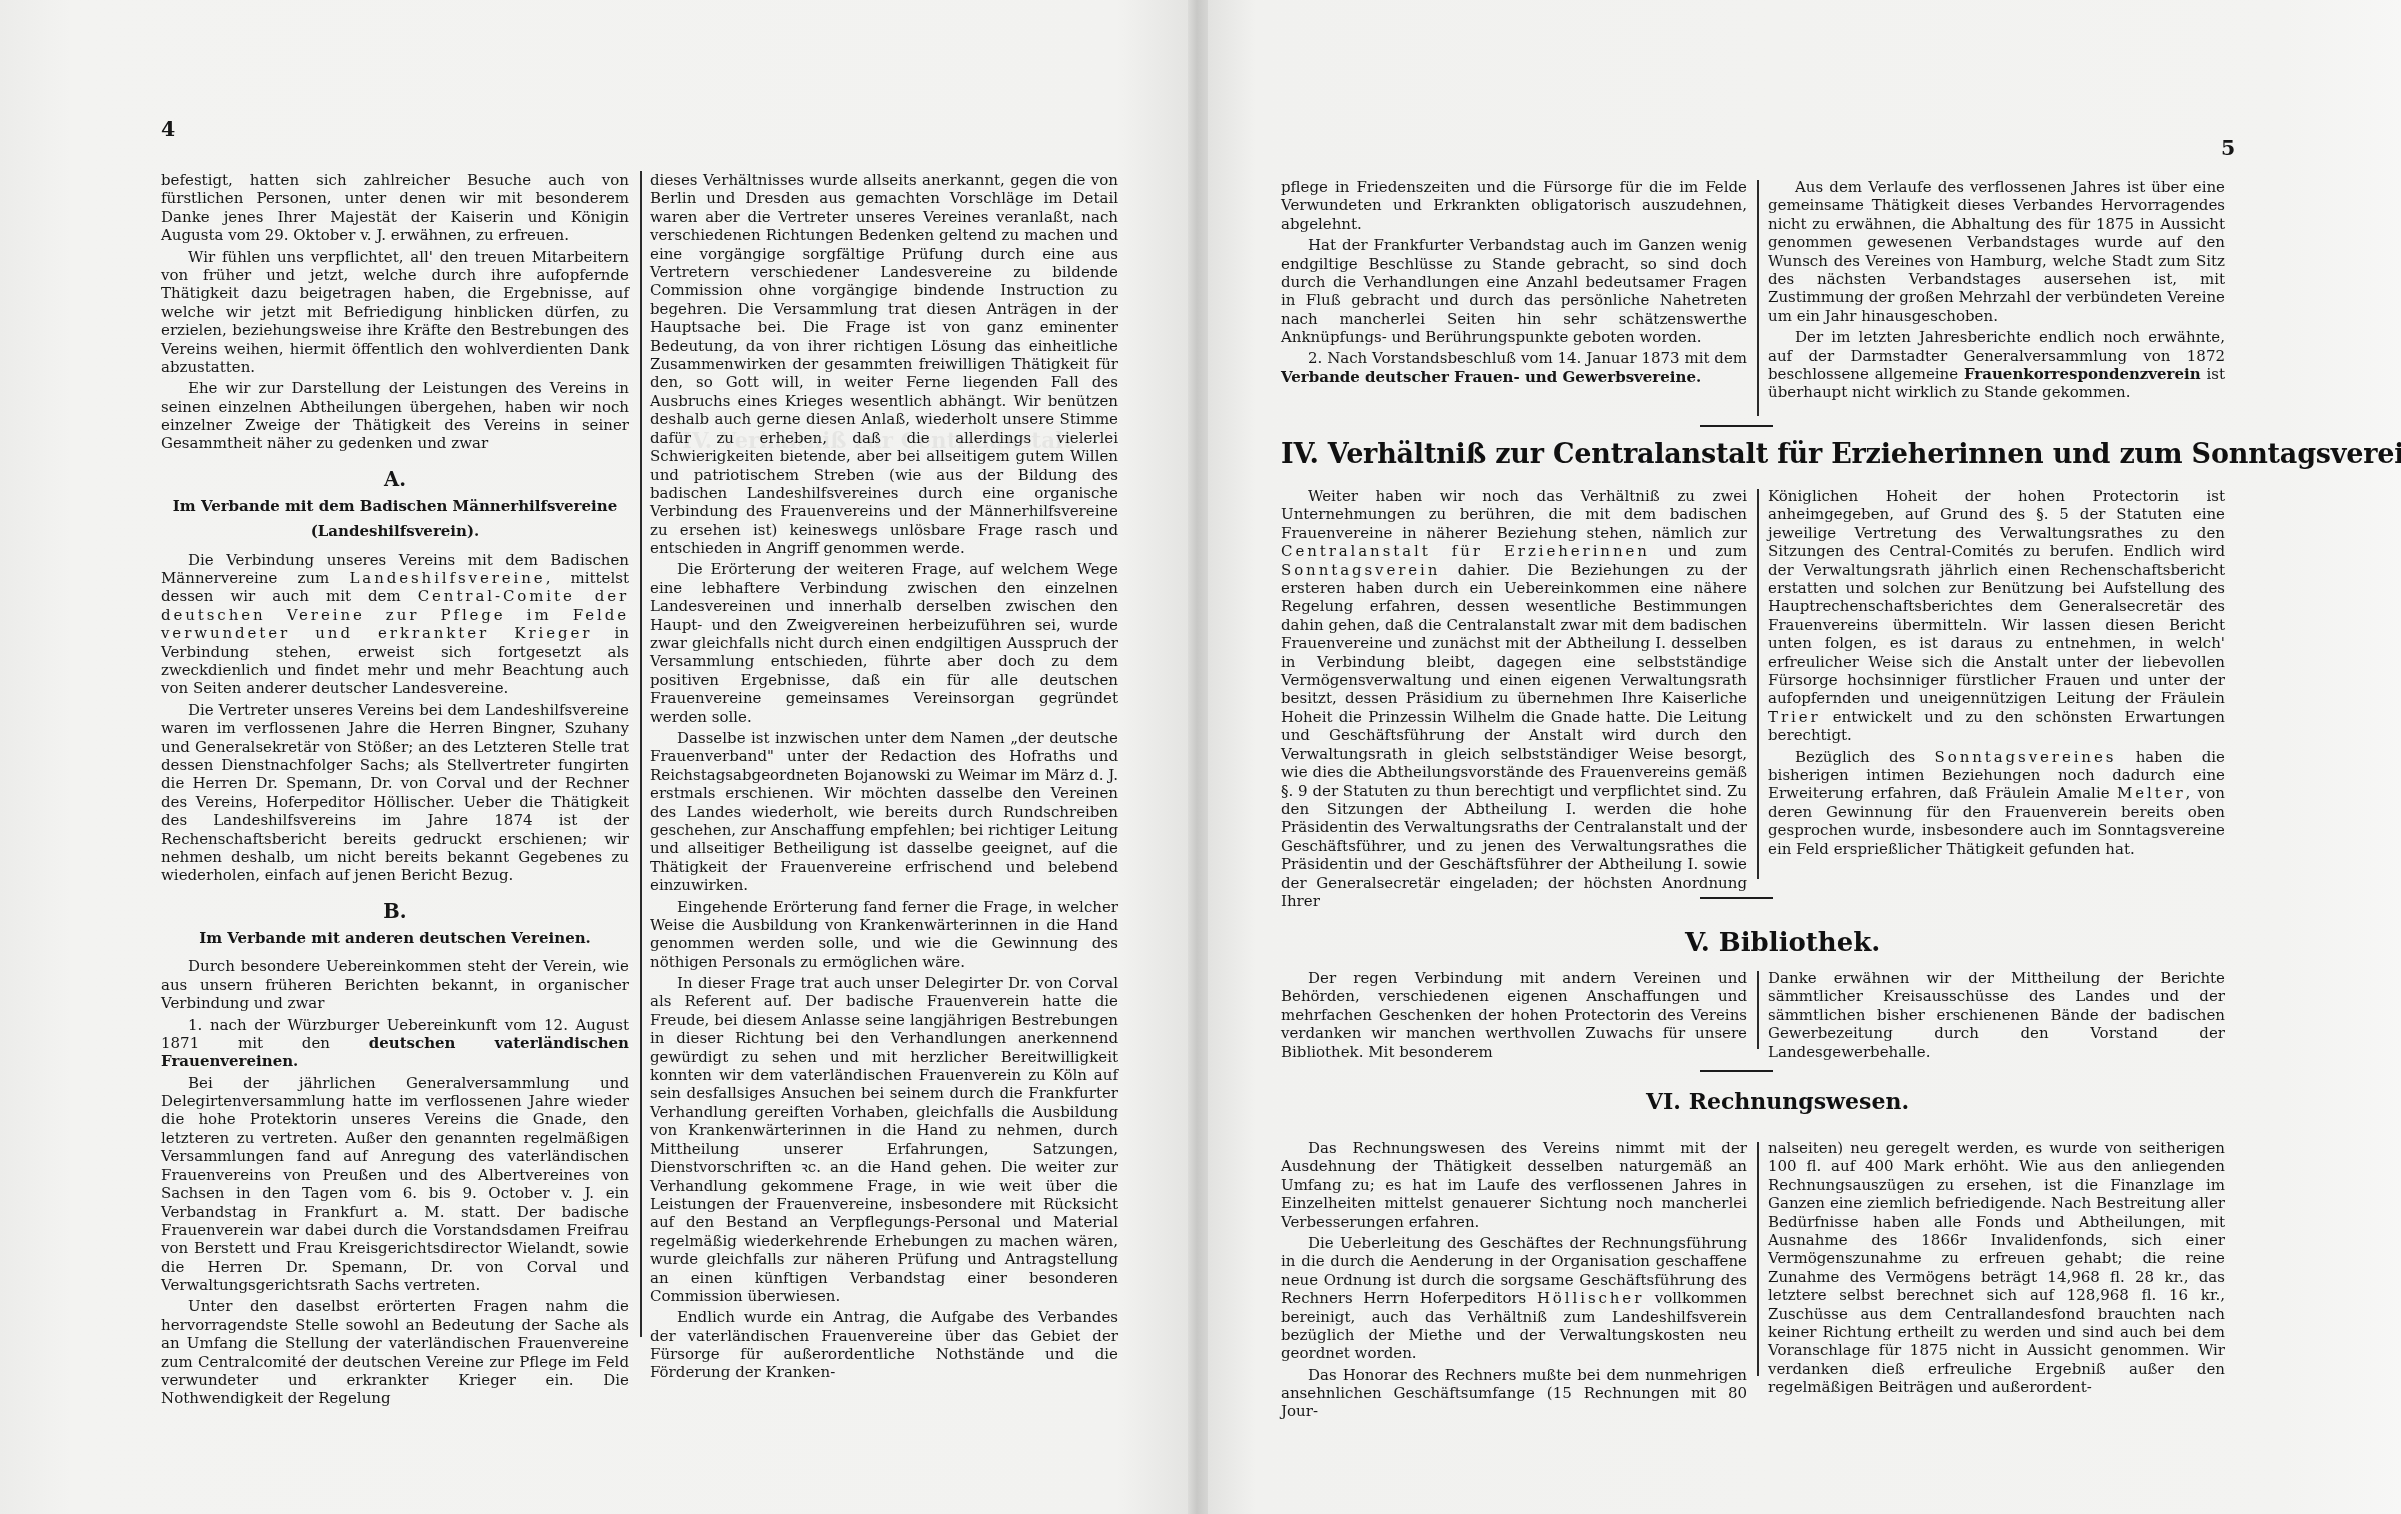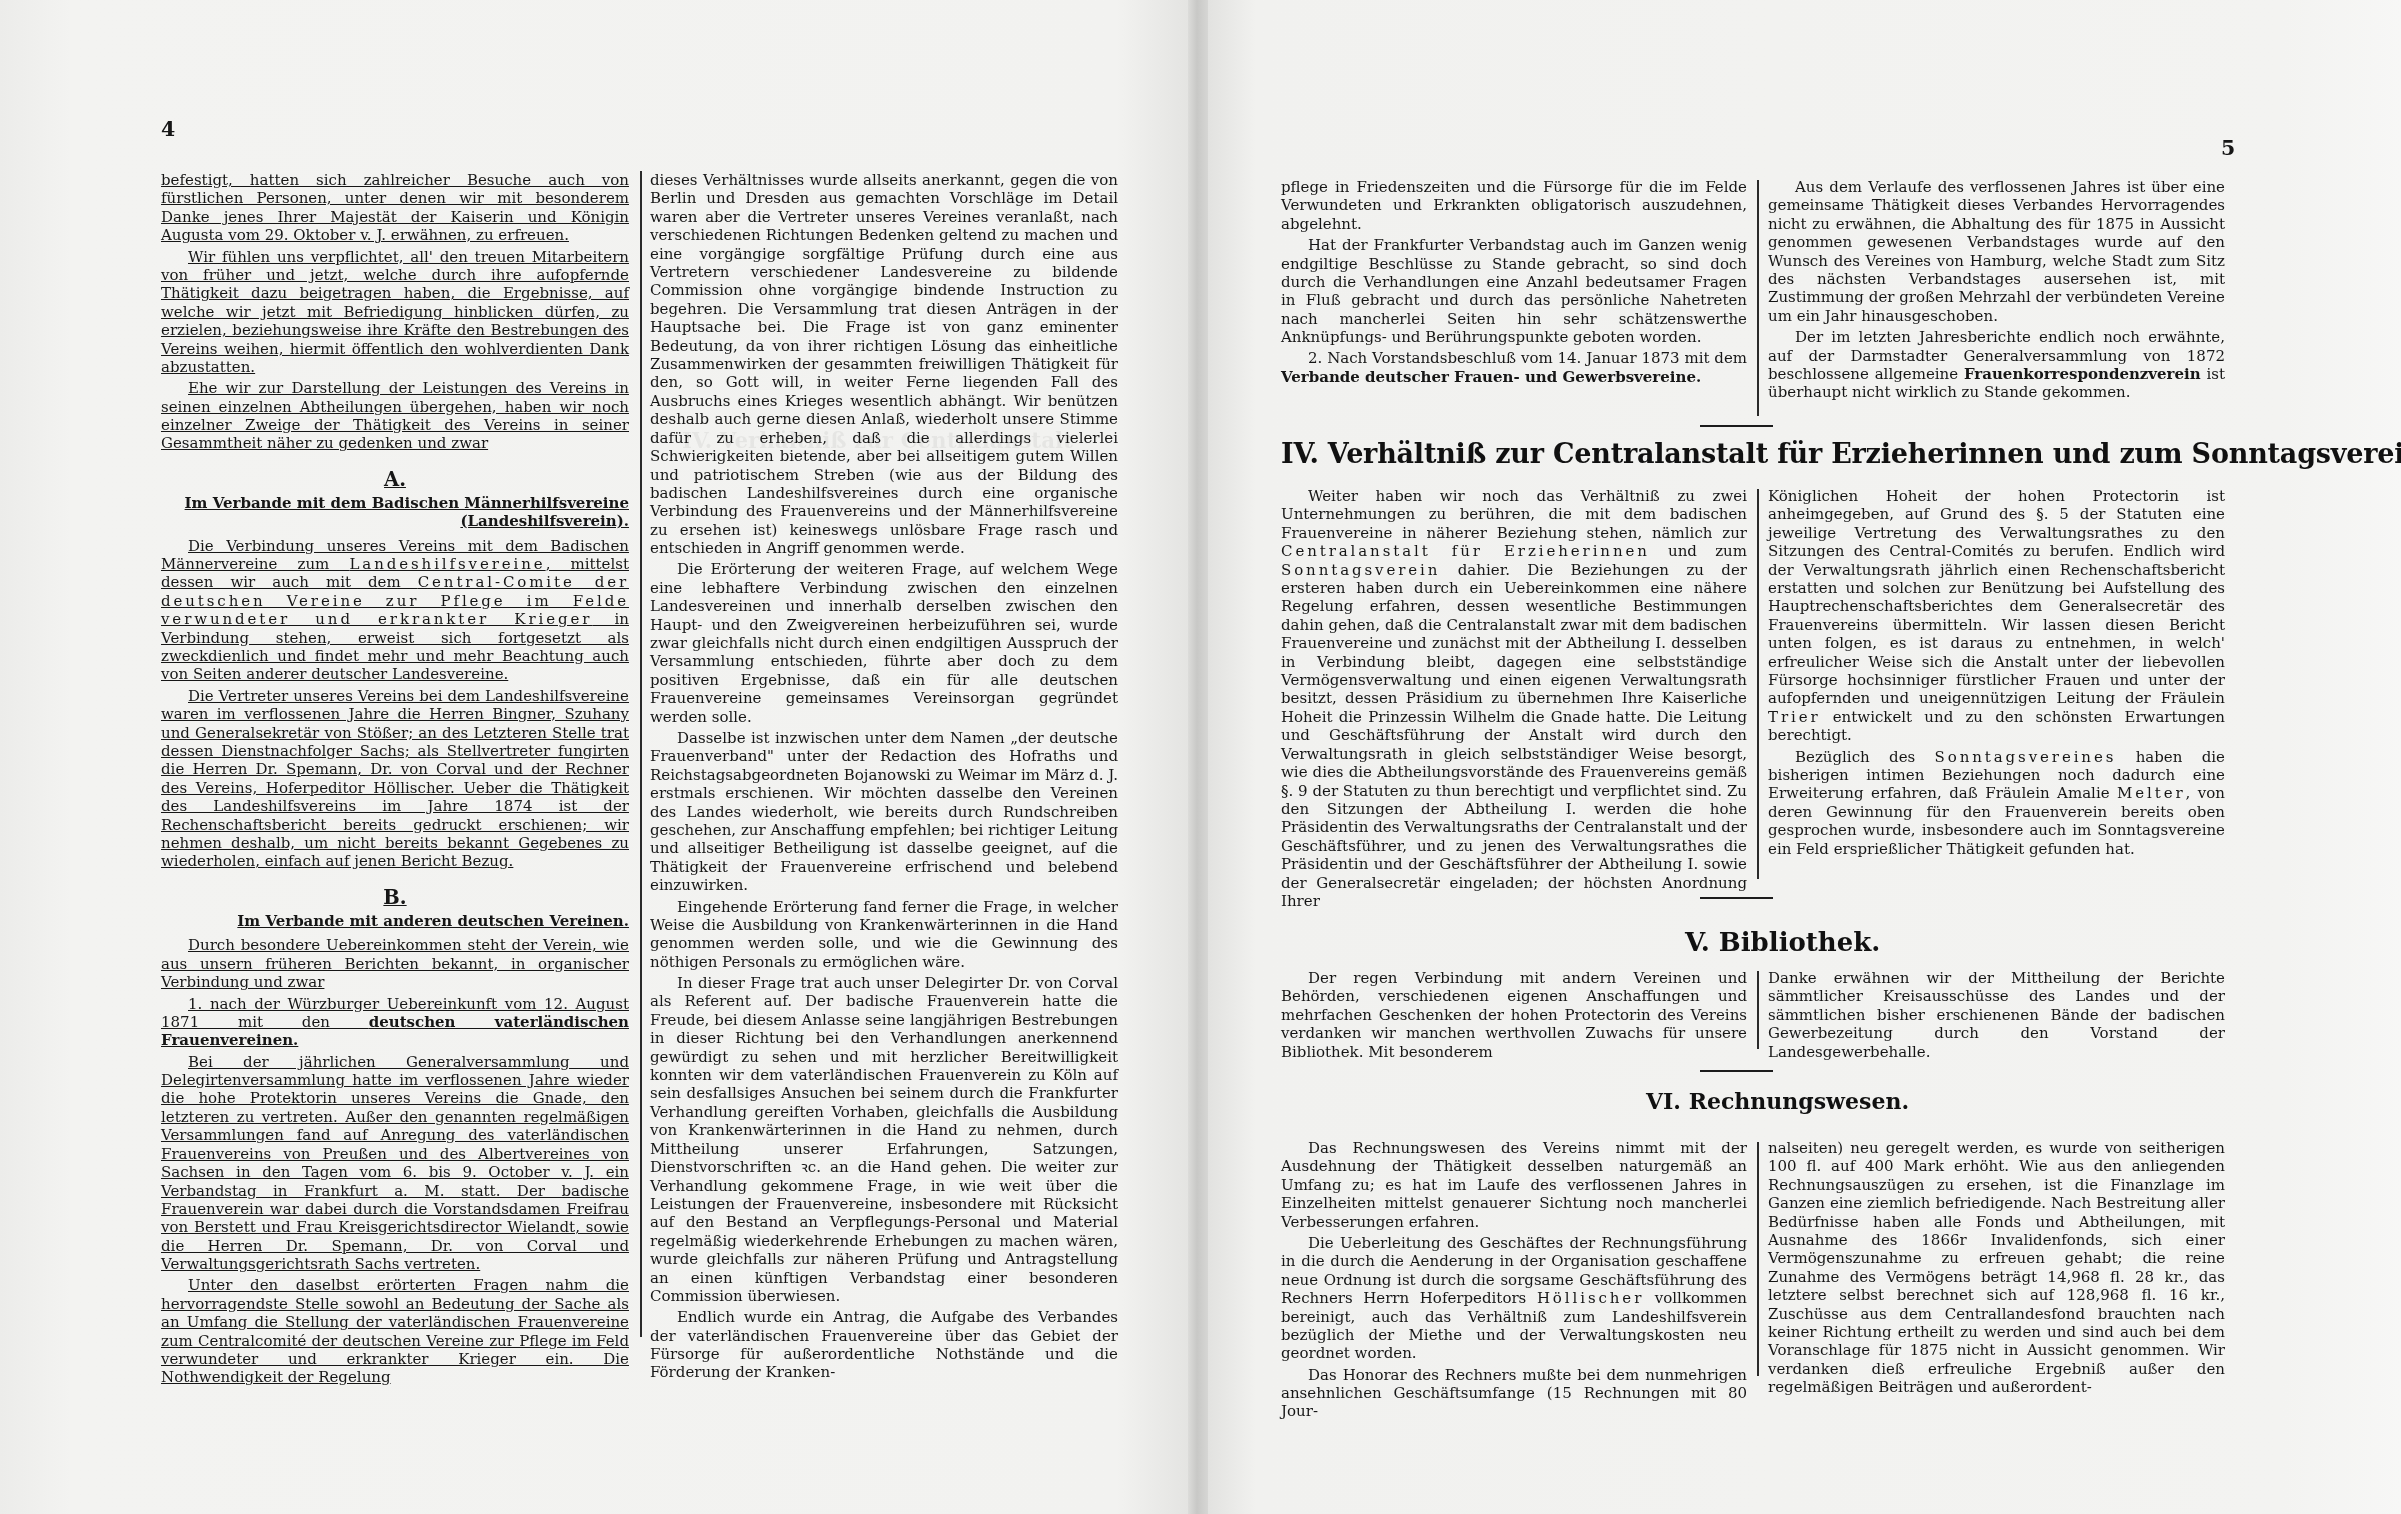--- a/index.html
+++ b/index.html
@@ -33,21 +33,21 @@
   .col p.ind { text-indent: 27px; }
   .col p.gap { margin-top: 2.9px; }
   .col-rule {
     position: absolute; width: 1.5px; background: #2a2a2a;
   }
   .sec-letter {
     text-align: center; font-size: 19.5px; font-weight: bold; line-height: 21.4px;
     margin: 16.6px 0 2.9px 0;
   }
   .sec-title {
-    text-align: right; font-size: 15px; font-weight: bold; line-height: 18px;
+    text-align: center; font-size: 15px; font-weight: bold; line-height: 25px;
     margin: 0 0 6.8px 0;
   }
   .spaced { letter-spacing: 2.9px; }
   .bold { font-weight: bold; }
   .heading-big {
     position: absolute; font-family: "DejaVu Serif", serif; font-weight: bold;
     white-space: nowrap; color: #111;
   }
   .hr {
     position: absolute; height: 1.9px; background: #1c1c1c;
@@ -58,21 +58,21 @@
   }
 </style>
 </head>
 <body>
 
 <div class="page left">
   <div class="ghost" style="left:682px;top:428px;">IV. Verhältniß zur Centralanstalt</div>
 
   <div class="page-number" style="left:161px;top:117px;">4</div>
 
-  <div class="col" style="left:161px;top:171px;width:468px;text-decoration:underline;">
+  <div class="col" style="left:161px;top:171px;width:468px;">
     <p>befestigt, hatten sich zahlreicher Besuche auch von fürstlichen Personen, unter denen wir mit besonderem Danke jenes Ihrer Majestät der Kaiserin und Königin Augusta vom 29. Oktober v. J. erwähnen, zu erfreuen.</p>
     <p class="ind gap">Wir fühlen uns verpflichtet, all' den treuen Mitarbeitern von früher und jetzt, welche durch ihre aufopfernde Thätigkeit dazu beigetragen haben, die Ergebnisse, auf welche wir jetzt mit Befriedigung hinblicken dürfen, zu erzielen, beziehungsweise ihre Kräfte den Bestrebungen des Vereins weihen, hiermit öffentlich den wohlverdienten Dank abzustatten.</p>
     <p class="ind gap">Ehe wir zur Darstellung der Leistungen des Vereins in seinen einzelnen Abtheilungen übergehen, haben wir noch einzelner Zweige der Thätigkeit des Vereins in seiner Gesammtheit näher zu gedenken und zwar</p>
 
     <div class="sec-letter">A.</div>
     <div class="sec-title">Im Verbande mit dem Badischen Männerhilfsvereine (Landeshilfsverein).</div>
 
     <p class="ind"><span>Die Verbindung unseres Vereins mit dem Badischen Männervereine zum </span><span class="spaced">Landeshilfsvereine</span><span>, mittelst dessen wir auch mit dem </span><span class="spaced">Central-Comite der deutschen Vereine zur Pflege im Felde verwundeter und erkrankter Krieger</span><span> in Verbindung stehen, erweist sich fortgesetzt als zweckdienlich und findet mehr und mehr Beachtung auch von Seiten anderer deutscher Landesvereine.</span></p>
     <p class="ind gap">Die Vertreter unseres Vereins bei dem Landeshilfsvereine waren im verflossenen Jahre die Herren Bingner, Szuhany und Generalsekretär von Stößer; an des Letzteren Stelle trat dessen Dienstnachfolger Sachs; als Stellvertreter fungirten die Herren Dr. Spemann, Dr. von Corval und der Rechner des Vereins, Hoferpeditor Höllischer. Ueber die Thätigkeit des Landeshilfsvereins im Jahre 1874 ist der Rechenschaftsbericht bereits gedruckt erschienen; wir nehmen deshalb, um nicht bereits bekannt Gegebenes zu wiederholen, einfach auf jenen Bericht Bezug.</p>
 

